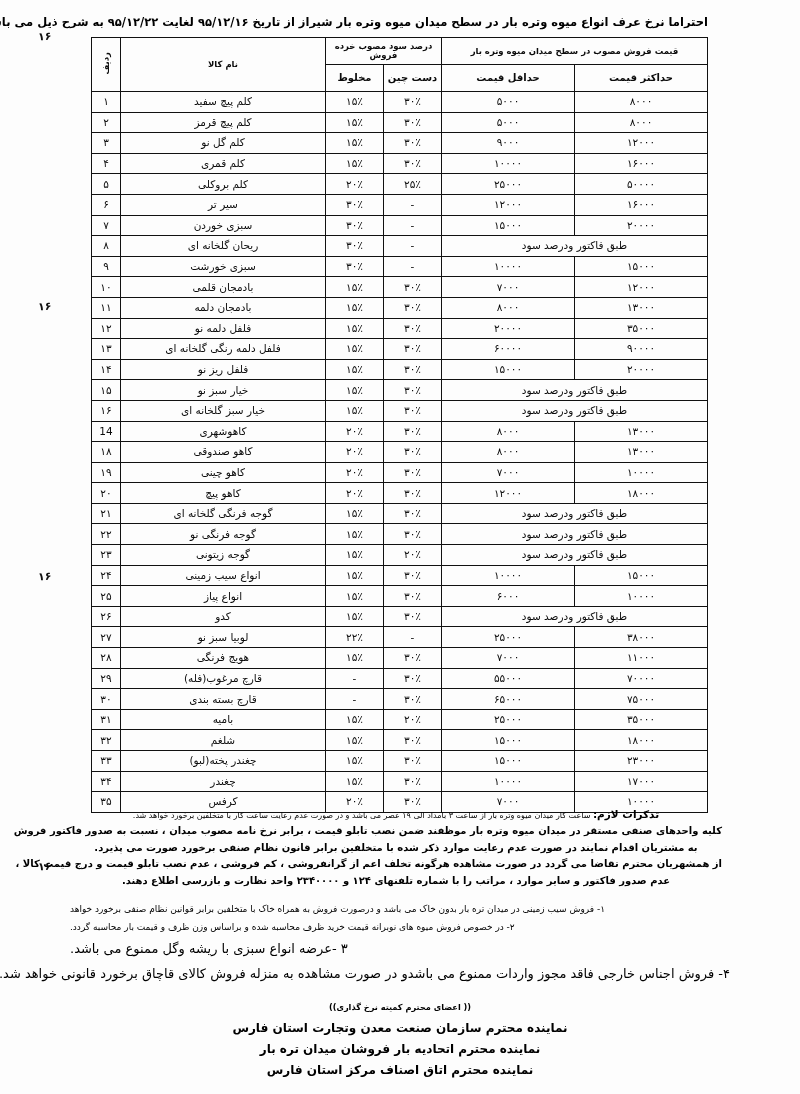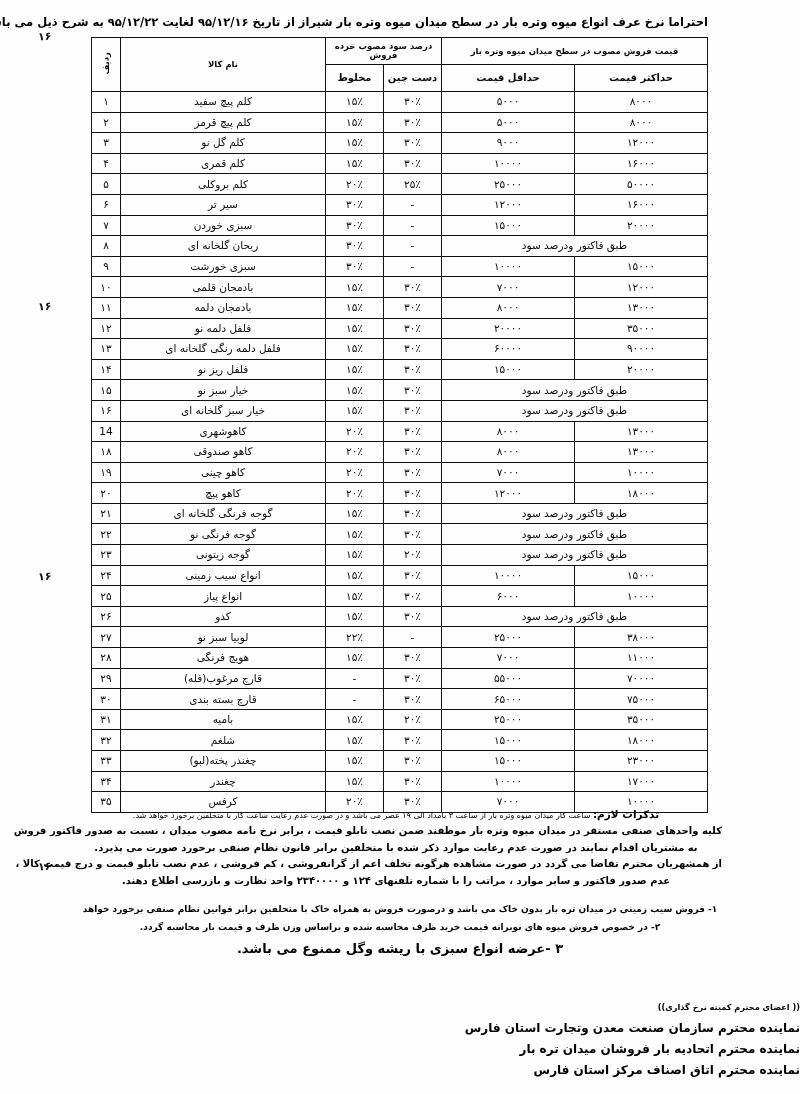--- a/index.html
+++ b/index.html
@@ -132,34 +132,34 @@
 
   .numbered {
     position: absolute;
     top: 902px;
     right: 70px;
     left: 70px;
     direction: rtl;
   }
   .num-line {
     font-size: 9px;
-    font-weight: 700;
+    font-weight: 400;
     line-height: 1.6;
-    text-align: center;
+    text-align: left;
     white-space: nowrap;
     margin: 0 0 4px 0;
   }
   .num-line.n3, .num-line.n4 { font-size: 13px; }
 
   .signoff {
     position: absolute;
     top: 1002px;
     right: 0;
     left: 0;
-    text-align: right;
+    text-align: center;
     direction: rtl;
   }
   .sign-title {
     font-size: 8.2px;
     font-weight: 700;
     margin-bottom: 6px;
   }
   .sign-line {
     font-size: 12px;
     font-weight: 700;
@@ -484,20 +484,21 @@
     <p class="note-line">کلیه واحدهای صنفی مستقر در میدان میوه وتره بار موظفند ضمن نصب تابلو قیمت ، برابر نرخ نامه مصوب میدان ، نسبت به صدور فاکتور فروش</p>
     <p class="note-line">به مشتریان اقدام نمایند در صورت عدم رعایت موارد ذکر شده با متخلفین برابر قانون نظام صنفی برخورد صورت می پذیرد.</p>
     <p class="note-line">از همشهریان محترم تقاضا می گردد در صورت مشاهده هرگونه تخلف اعم از گرانفروشی ، کم فروشی ، عدم نصب تابلو قیمت و درج قیمت کالا ،</p>
     <p class="note-line">عدم صدور فاکتور و سایر موارد ، مراتب را با شماره تلفنهای ۱۲۴ و ۲۳۴۰۰۰۰ واحد نظارت و بازرسی اطلاع دهند.</p>
   </div>
 
   <div class="numbered">
     <p class="num-line n1">۱- فروش سیب زمینی در میدان تره بار بدون خاک می باشد و درصورت فروش به همراه خاک با متخلفین برابر قوانین نظام صنفی برخورد خواهد</p>
     <p class="num-line n2">۲- در خصوص فروش میوه های نوبرانه قیمت خرید ظرف محاسبه شده و براساس وزن ظرف و قیمت بار محاسبه گردد.</p>
     <p class="num-line n3">۳ -عرضه انواع سبزی با ریشه وگل ممنوع می باشد.</p>
+    <p class="num-line n4">۴- فروش اجناس خارجی فاقد مجوز واردات ممنوع می باشدو در صورت مشاهده به منزله فروش کالای قاچاق برخورد قانونی خواهد شد.</p>
   </div>
 
   <div class="signoff">
     <div class="sign-title">(( اعضای محترم کمیته نرخ گذاری))</div>
     <p class="sign-line">نماینده محترم سازمان صنعت معدن وتجارت استان فارس</p>
     <p class="sign-line">نماینده محترم اتحادیه بار فروشان میدان تره بار</p>
     <p class="sign-line">نماینده محترم اتاق اصناف مرکز استان فارس</p>
   </div>
 
 </div>

